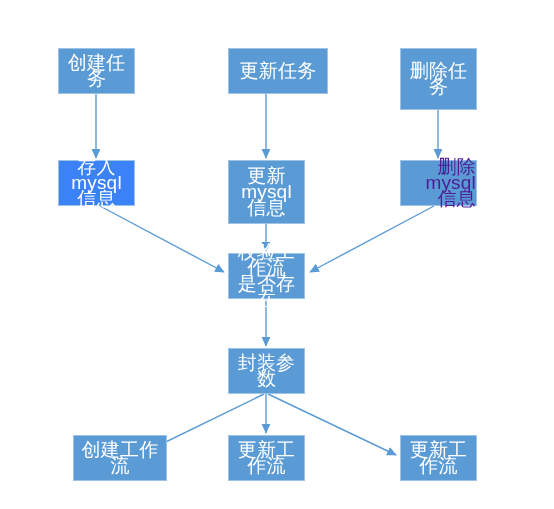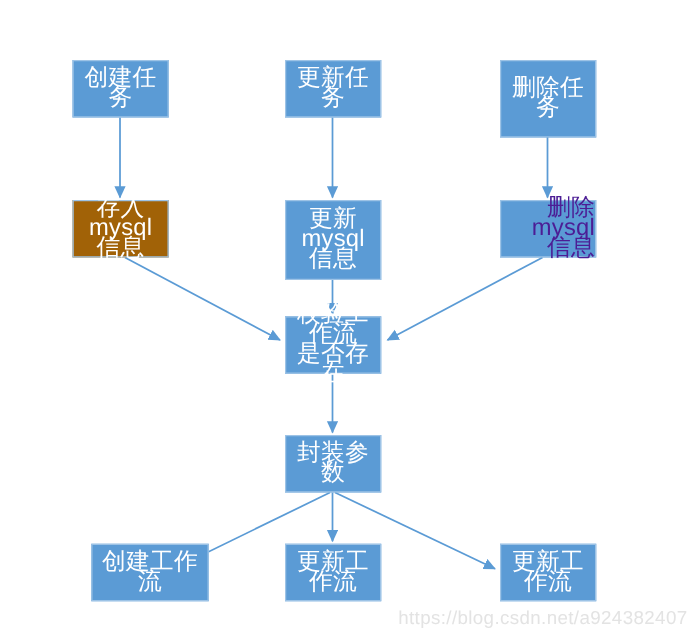--- a/index.html
+++ b/index.html
@@ -76,30 +76,29 @@
         <line x1="434" y1="206" x2="310" y2="272" stroke="#5B9BD5" stroke-width="1.4" marker-end="url(#arrowhead)"></line>
         <line x1="266" y1="299" x2="266" y2="346" stroke="#5B9BD5" stroke-width="1.4" marker-end="url(#arrowhead)"></line>
         <line x1="264" y1="394" x2="139" y2="455" stroke="#5B9BD5" stroke-width="1.4" marker-end="url(#arrowhead)"></line>
         <line x1="266" y1="394" x2="266" y2="433" stroke="#5B9BD5" stroke-width="1.4" marker-end="url(#arrowhead)"></line>
         <line x1="268" y1="394" x2="396" y2="455" stroke="#5B9BD5" stroke-width="1.4" marker-end="url(#arrowhead)"></line>
       </g>
   </svg>
 
   <div id="node-layer">
       <div class="node" style="left: 58px; top: 48px; width: 77px; height: 46px; background: rgb(91, 155, 213); border-color: rgb(157, 195, 230); color: rgb(255, 255, 255);"><span class="node-label">创建任务</span></div>
-      <div class="node" style="left: 228px; top: 48px; width: 77px; height: 46px; background: rgb(91, 155, 213); border-color: rgb(157, 195, 230); color: rgb(255, 255, 255);"><span class="node-label">更新任务</span></div>
+      <div class="node" style="left: 228px; top: 48px; width: 100px; height: 46px; background: rgb(91, 155, 213); border-color: rgb(157, 195, 230); color: rgb(255, 255, 255);"><span class="node-label">更新任务</span></div>
       <div class="node" style="left: 400px; top: 48px; width: 77px; height: 62px; background: rgb(91, 155, 213); border-color: rgb(157, 195, 230); color: rgb(255, 255, 255);"><span class="node-label">删除任务</span></div>
-      <div class="node" style="left: 58px; top: 160px; width: 77px; height: 46px; background: #a16207; border-color: rgb(157, 195, 230); color: rgb(255, 255, 255);"><span class="node-label">存入mysql
+      <div class="node" style="left: 58px; top: 160px; width: 77px; height: 46px; background: #3b82f6; border-color: rgb(157, 195, 230); color: rgb(255, 255, 255);"><span class="node-label">存入mysql
 信息</span></div>
       <div class="node" style="left: 228px; top: 160px; width: 77px; height: 64px; background: rgb(91, 155, 213); border-color: rgb(157, 195, 230); color: rgb(255, 255, 255);"><span class="node-label">更新mysql
 信息</span></div>
       <div class="node" style="left: 400px; top: 160px; width: 77px; height: 46px; background: rgb(91, 155, 213); border-color: rgb(157, 195, 230); color: #4c1d95; text-align: right;"><span class="node-label">删除mysql
 信息</span></div>
       <div class="node" style="left: 228px; top: 253px; width: 77px; height: 46px; background: rgb(91, 155, 213); border-color: rgb(157, 195, 230); color: rgb(255, 255, 255);"><span class="node-label">校验工作流
 是否存在</span></div>
       <div class="node" style="left: 228px; top: 348px; width: 77px; height: 46px; background: rgb(91, 155, 213); border-color: rgb(157, 195, 230); color: rgb(255, 255, 255);"><span class="node-label">封装参数</span></div>
       <div class="node" style="left: 73px; top: 435px; width: 94px; height: 46px; background: rgb(91, 155, 213); border-color: rgb(157, 195, 230); color: rgb(255, 255, 255);"><span class="node-label">创建工作流</span></div>
       <div class="node" style="left: 228px; top: 435px; width: 77px; height: 46px; background: rgb(91, 155, 213); border-color: rgb(157, 195, 230); color: rgb(255, 255, 255);"><span class="node-label">更新工作流</span></div>
       <div class="node" style="left: 400px; top: 435px; width: 77px; height: 46px; background: rgb(91, 155, 213); border-color: rgb(157, 195, 230); color: rgb(255, 255, 255);"><span class="node-label">更新工作流</span></div>
     </div>
 
-  <div id="watermark">https://blog.csdn.net/a924382407</div>
 </div>
 
 </body></html>

